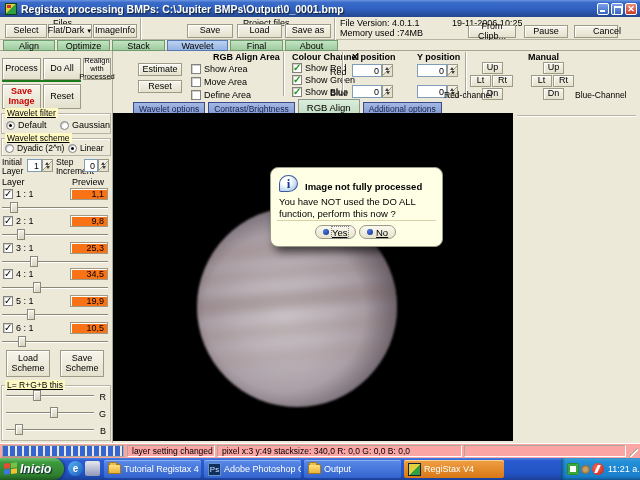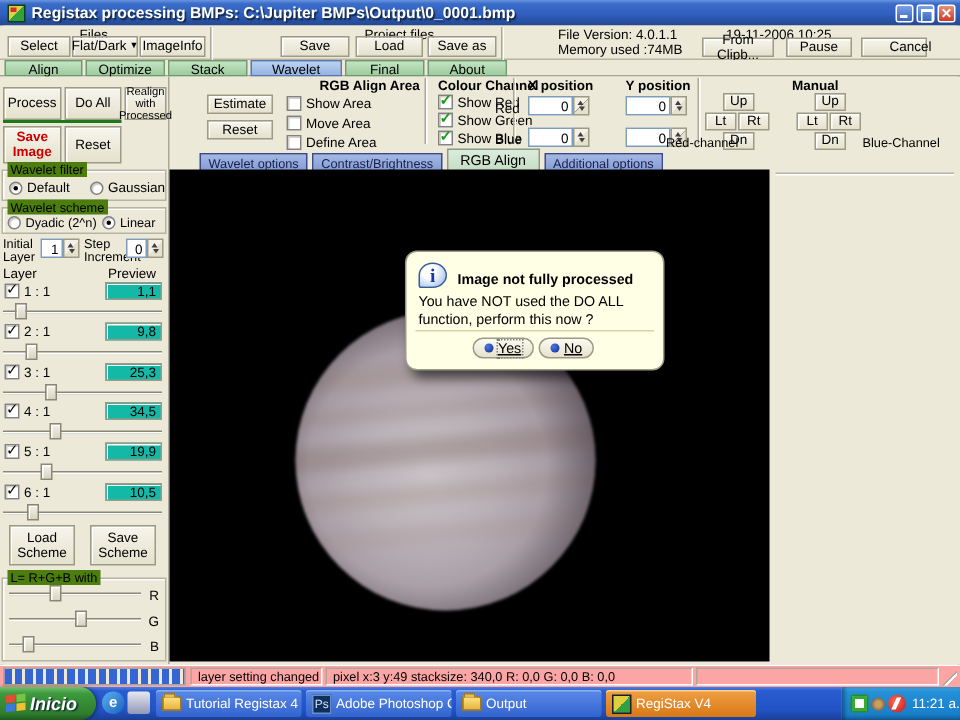--- a/index.html
+++ b/index.html
@@ -21,41 +21,41 @@
     text-align:center;line-height:10px;}
   .winbtn.min:after{content:"";position:absolute;left:2px;bottom:2px;width:5px;height:2px;background:#fff;}
   .winbtn.max:after{content:"";position:absolute;left:2px;top:2px;width:6px;height:6px;border:1px solid #fff;border-top-width:2px;}
   
   .toolbar{position:absolute;left:0;top:17px;width:640px;height:23px;background:#ece9d8;border-bottom:1px solid #b8b4a2;}
   .cap{position:absolute;font-size:9px;color:#000;}
   .btn{position:absolute;background:linear-gradient(180deg,#f7f5ec,#e4e1cd);border:1px solid #9d9a85;
     box-shadow:inset 1px 1px 0 #fff;font-size:9px;color:#000;display:flex;align-items:center;justify-content:center;
     padding:0 2px;cursor:default;text-align:center;line-height:1.05;}
   .vdiv{position:absolute;top:18px;width:2px;height:22px;border-left:1px solid #aca899;border-right:1px solid #fff;}
-  .infotext{position:absolute;font-size:9px;color:#000;white-space:nowrap;margin-left:32px;}
+  .infotext{position:absolute;font-size:9px;color:#000;white-space:nowrap;}
   
   .maintabs{position:absolute;left:0;top:40px;width:640px;height:11px;background:#ece9d8;border-bottom:1px solid #a8a494;}
   .mtab{position:absolute;top:0;height:11px;font-size:9px;display:flex;align-items:center;justify-content:center;
     background:linear-gradient(180deg,#c2e4c2,#9ecb9e);border:1px solid #6f9a6f;color:#000;}
   .mtab.active{background:linear-gradient(180deg,#bcd2f0,#94b4e4);border:1px solid #5878b0;}
   
   .content{position:absolute;left:0;top:51px;width:640px;height:392px;background:#ece9d8;}
   .sidebar{position:absolute;left:0;top:0;width:113px;height:392px;border-right:1px solid #aca899;}
   .grp{position:absolute;border:1px solid #b8b4a4;box-shadow:1px 1px 0 #fff inset;}
-  .grpcap{position:absolute;top:-6px;left:3px;background:#4d7c0f;padding:0 2px;font-size:8.5px;white-space:nowrap;}
+  .grpcap{position:absolute;top:-6px;left:3px;background:#fef9c3;padding:0 2px;font-size:8.5px;white-space:nowrap;text-decoration:underline;}
   .radio{width:9px;height:9px;border-radius:50%;background:#fff;border:1px solid #808080;
     box-shadow:inset 1px 1px 1px #c8c8c8;position:relative;flex:0 0 auto;}
   .radio.sel:after{content:"";position:absolute;left:2px;top:2px;width:3px;height:3px;border-radius:50%;background:#000;}
   .chk{width:10px;height:10px;background:#fff;border:1px solid #848280;box-shadow:inset 1px 1px 0 #d0d0c8;
     position:relative;font-size:10px;line-height:8px;text-align:center;flex:0 0 auto;color:#000;}
   .chk.green{color:#1a9a1a;font-weight:bold;}
   .lbl{font-size:9px;color:#000;white-space:nowrap;}
   .lbl.b{font-weight:bold;}
   .row{display:flex;align-items:center;gap:3px;position:absolute;}
-  .valbtn{position:absolute;background:#14b8a6;border:1px solid #9d9a85;box-shadow:inset 1px 1px 0 #fff;
+  .valbtn{position:absolute;background:#f97316;border:1px solid #9d9a85;box-shadow:inset 1px 1px 0 #fff;
     font-size:9px;text-align:right;padding:0 3px 0 0;height:12px;line-height:11px;}
   .slider{position:absolute;height:11px;}
   .slider .track{position:absolute;left:0;right:0;top:5px;height:2px;background:#8a8778;border-bottom:1px solid #fff;}
   .slider .thumb{position:absolute;top:0;width:8px;height:11px;background:linear-gradient(180deg,#f4f2e8,#d8d4c2);
     border:1px solid #8a8778;box-shadow:inset 1px 1px 0 #fff;}
   .spinbox{position:absolute;display:flex;}
   .spinval{background:#fff;border:1px solid #7f9db9;font-size:9px;text-align:right;padding:0 2px;height:13px;line-height:12px;}
   .spin{width:11px;height:13px;background:linear-gradient(135deg,#f4f2e8 49%,#9d9a85 50%,#e4e1cd 51%);
     border:1px solid #9d9a85;position:relative;}
   .spin:before{content:"";position:absolute;left:2px;top:2px;border:2.5px solid transparent;border-bottom:3px solid #404040;margin-top:-2px;}
@@ -330,21 +330,21 @@
         </div>
 
         <div class="btn" style="left:6px;top:299px;width:44px;height:27px;">
             <span>Load Scheme</span>
           </div>
         <div class="btn" style="left:60px;top:299px;width:44px;height:27px;">
             <span>Save Scheme</span>
           </div>
 
         <div class="grp" style="left:1px;top:334px;width:110px;height:56px;">
-          <span class="grpcap">L= R+G+B with</span>
+          <span class="grpcap">L= R+G+B this</span>
           <div class="slider" style="left:4px;top:4px;width:88px;">
             <div class="track"></div>
               <div class="thumb" style="left: calc(35% - 4px);"></div>
           </div>
           <span class="lbl" style="position:absolute;right:4px;top:6px;">R</span>
           <div class="slider" style="left:4px;top:21px;width:88px;">
             <div class="track"></div>
               <div class="thumb" style="left: calc(55% - 4px);"></div>
           </div>
           <span class="lbl" style="position:absolute;right:4px;top:23px;">G</span>

